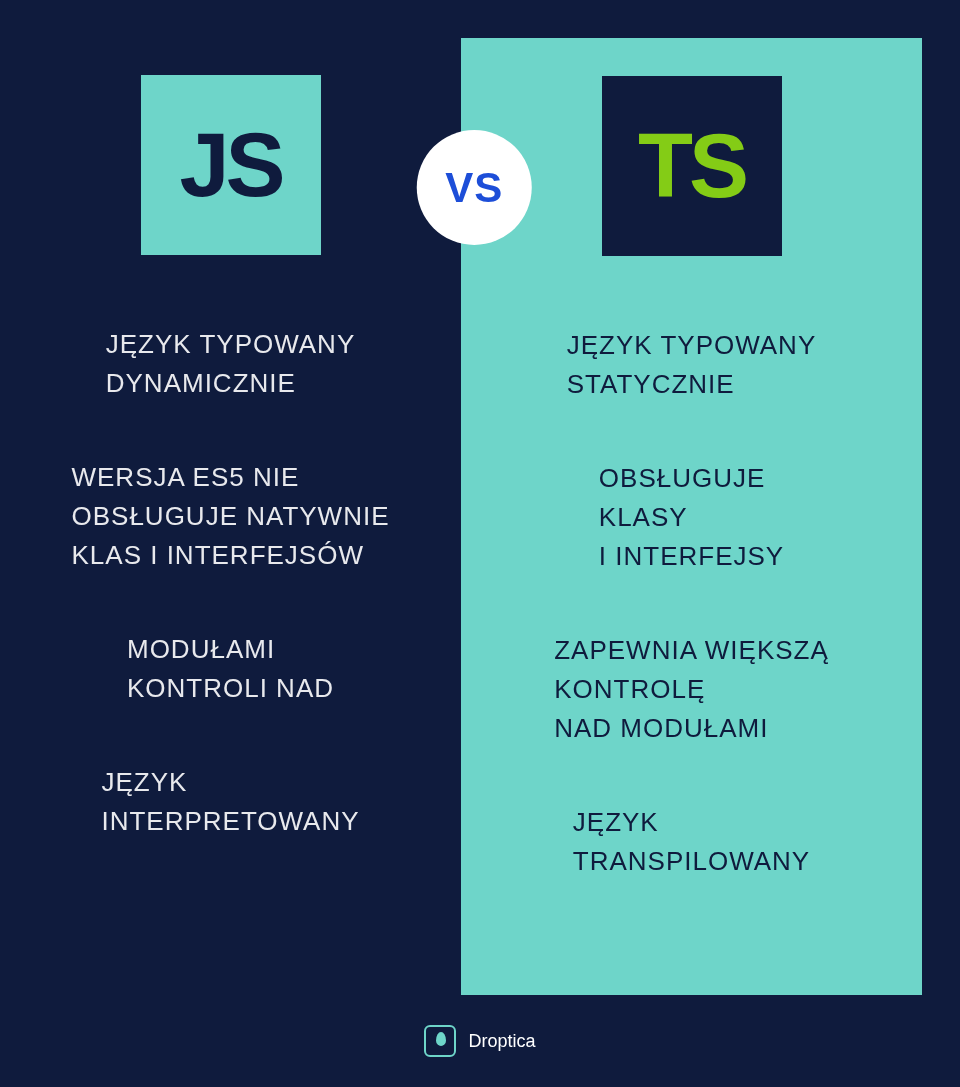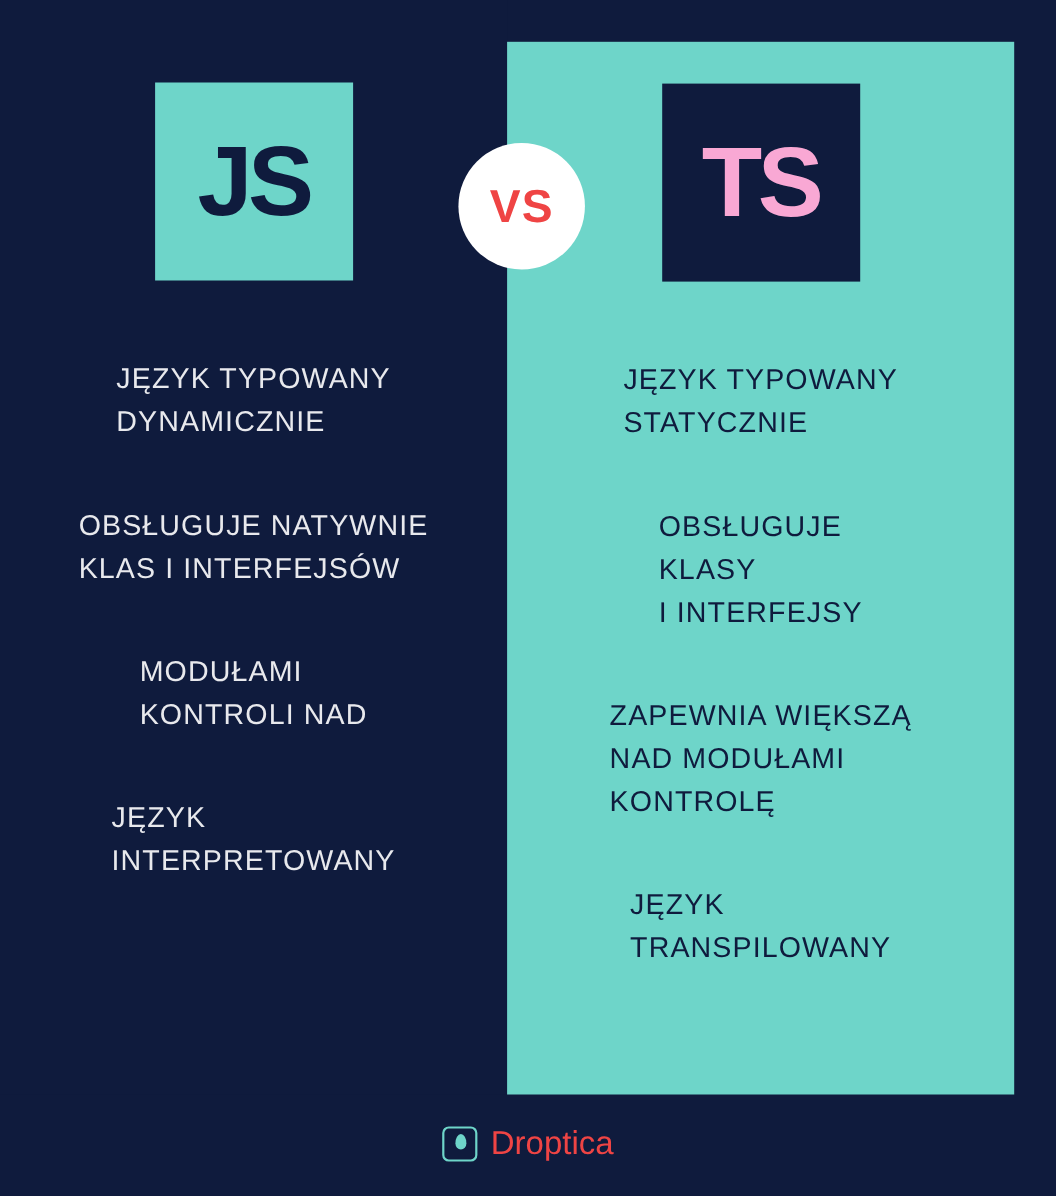--- a/index.html
+++ b/index.html
@@ -43,21 +43,21 @@
       font-weight: 900;
       letter-spacing: -4px;
       margin-bottom: 70px;
     }
     .logo-box-left {
       background: #6ed5c9;
       color: #0f1b3d;
     }
     .logo-box-right {
       background: #0f1b3d;
-      color: #f9a8d4;
+      color: #84cc16;
       margin-top: -37px;
       margin-bottom: 70px;
     }
     .feature {
       font-size: 26px;
       font-weight: 500;
       letter-spacing: 1px;
       line-height: 1.5;
       margin-bottom: 55px;
       text-transform: uppercase;
@@ -75,21 +75,21 @@
       transform: translateX(-55%);
       width: 115px;
       height: 115px;
       background: #ffffff;
       border-radius: 50%;
       display: flex;
       align-items: center;
       justify-content: center;
       font-size: 42px;
       font-weight: 900;
-      color: #ef4444;
+      color: #1d4ed8;
       letter-spacing: 1px;
       z-index: 10;
     }
     .footer {
       position: absolute;
       bottom: 30px;
       left: 0;
       width: 100%;
       display: flex;
       align-items: center;
@@ -110,41 +110,42 @@
       content: '';
       position: absolute;
       width: 10px;
       height: 14px;
       background: #6ed5c9;
       border-radius: 50% 50% 50% 50% / 60% 60% 40% 40%;
       top: 5px;
       left: 10px;
     }
     .footer-text {
-      color: #ef4444;
-      font-size: 30px;
+      color: #ffffff;
+      font-size: 18px;
       font-weight: 500;
     }
     .feature-line {
       display: block;
     }
   </style>
 </head>
 <body>
 
 <div class="columns">
   <div class="column column-left">
     <div class="logo-box logo-box-left">
       <span>JS</span>
     </div>
     <div class="feature feature-left">
       <span class="feature-line">JĘZYK TYPOWANY</span>
       <span class="feature-line">DYNAMICZNIE</span>
     </div>
     <div class="feature feature-left">
+      <span class="feature-line">WERSJA ES5 NIE</span>
       <span class="feature-line">OBSŁUGUJE NATYWNIE</span>
       <span class="feature-line">KLAS I INTERFEJSÓW</span>
     </div>
     <div class="feature feature-left">
       <span class="feature-line">MODUŁAMI</span>
       <span class="feature-line">KONTROLI NAD</span>
     </div>
     <div class="feature feature-left">
       <span class="feature-line">JĘZYK</span>
       <span class="feature-line">INTERPRETOWANY</span>
@@ -159,22 +160,22 @@
       <span class="feature-line">JĘZYK TYPOWANY</span>
       <span class="feature-line">STATYCZNIE</span>
     </div>
     <div class="feature feature-right">
       <span class="feature-line">OBSŁUGUJE</span>
       <span class="feature-line">KLASY</span>
       <span class="feature-line">I INTERFEJSY</span>
     </div>
     <div class="feature feature-right">
       <span class="feature-line">ZAPEWNIA WIĘKSZĄ</span>
+      <span class="feature-line">KONTROLĘ</span>
       <span class="feature-line">NAD MODUŁAMI</span>
-      <span class="feature-line">KONTROLĘ</span>
     </div>
     <div class="feature feature-right">
       <span class="feature-line">JĘZYK</span>
       <span class="feature-line">TRANSPILOWANY</span>
     </div>
   </div>
 </div>
 
 <div class="vs-circle">
   <span>VS</span>

